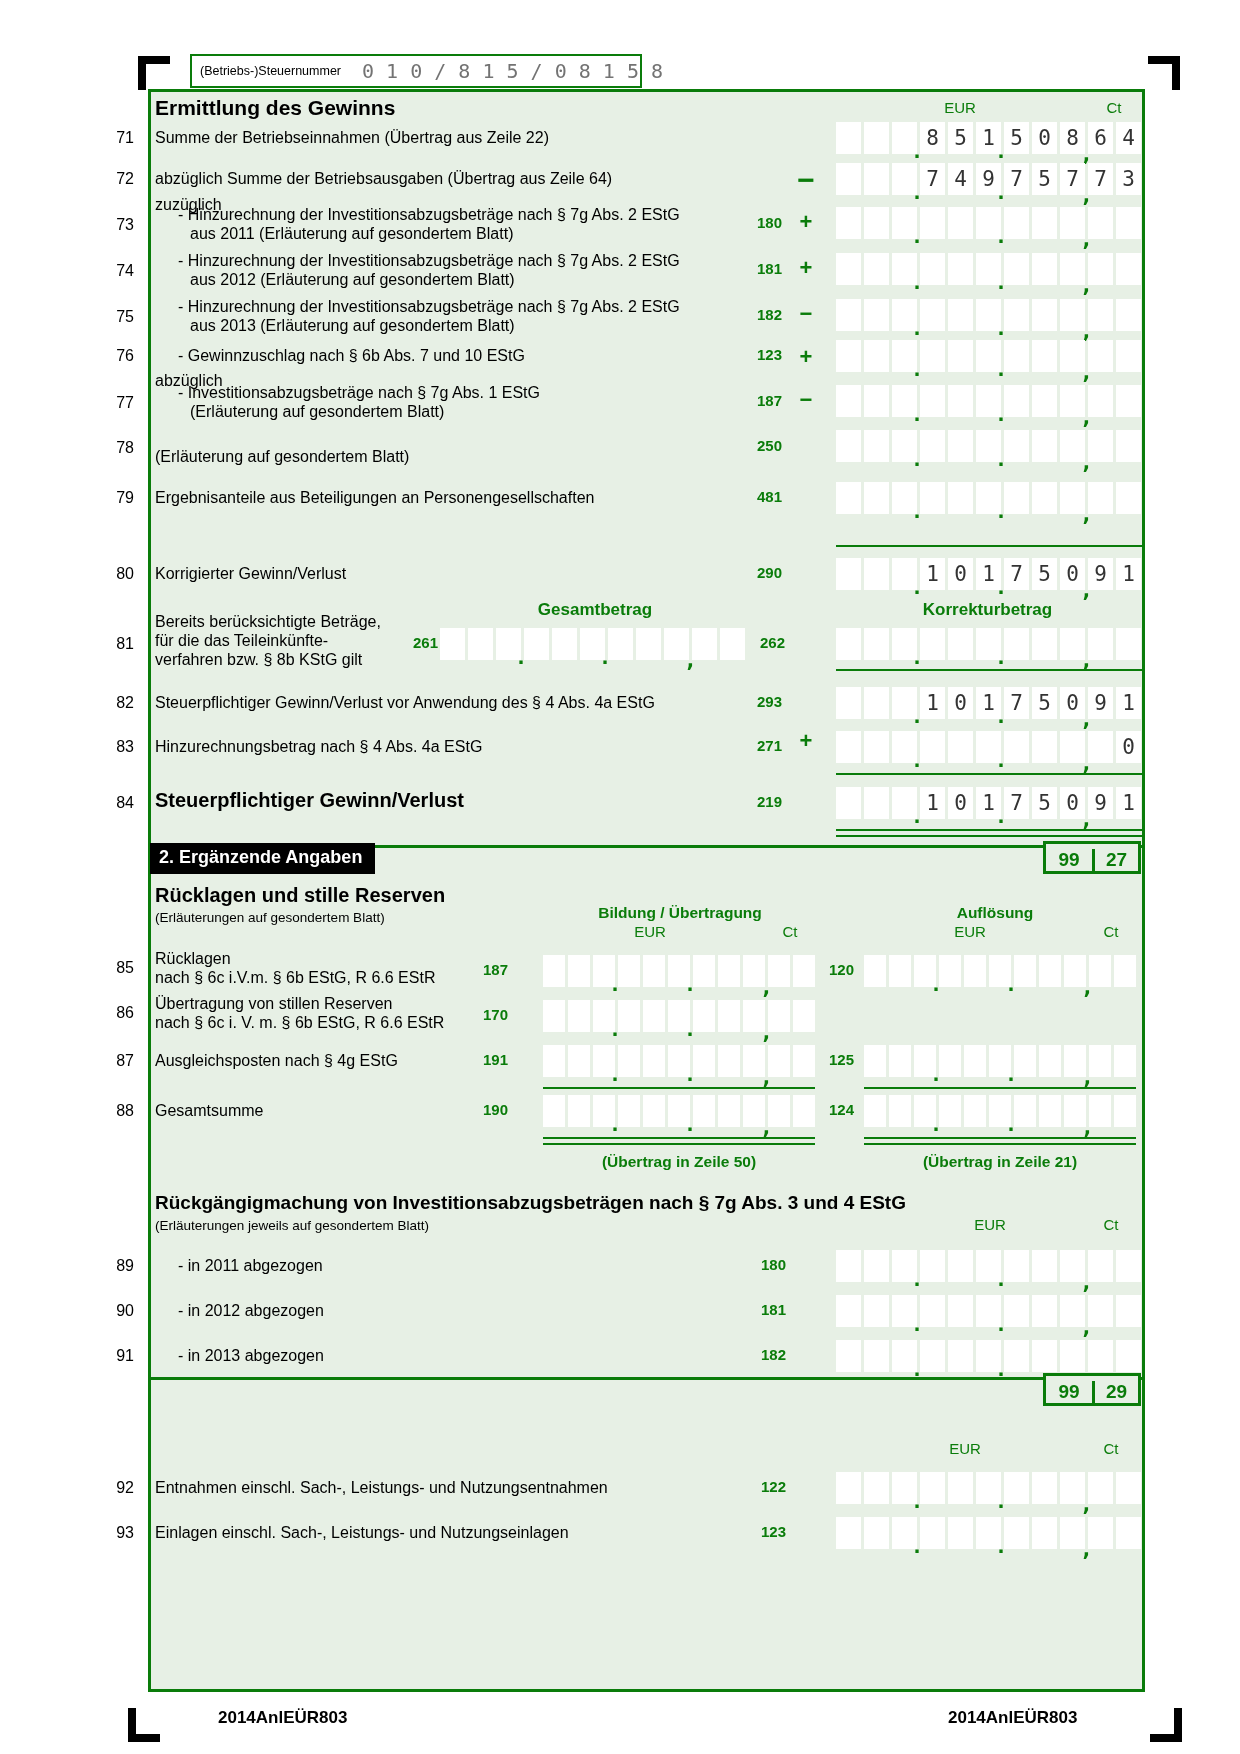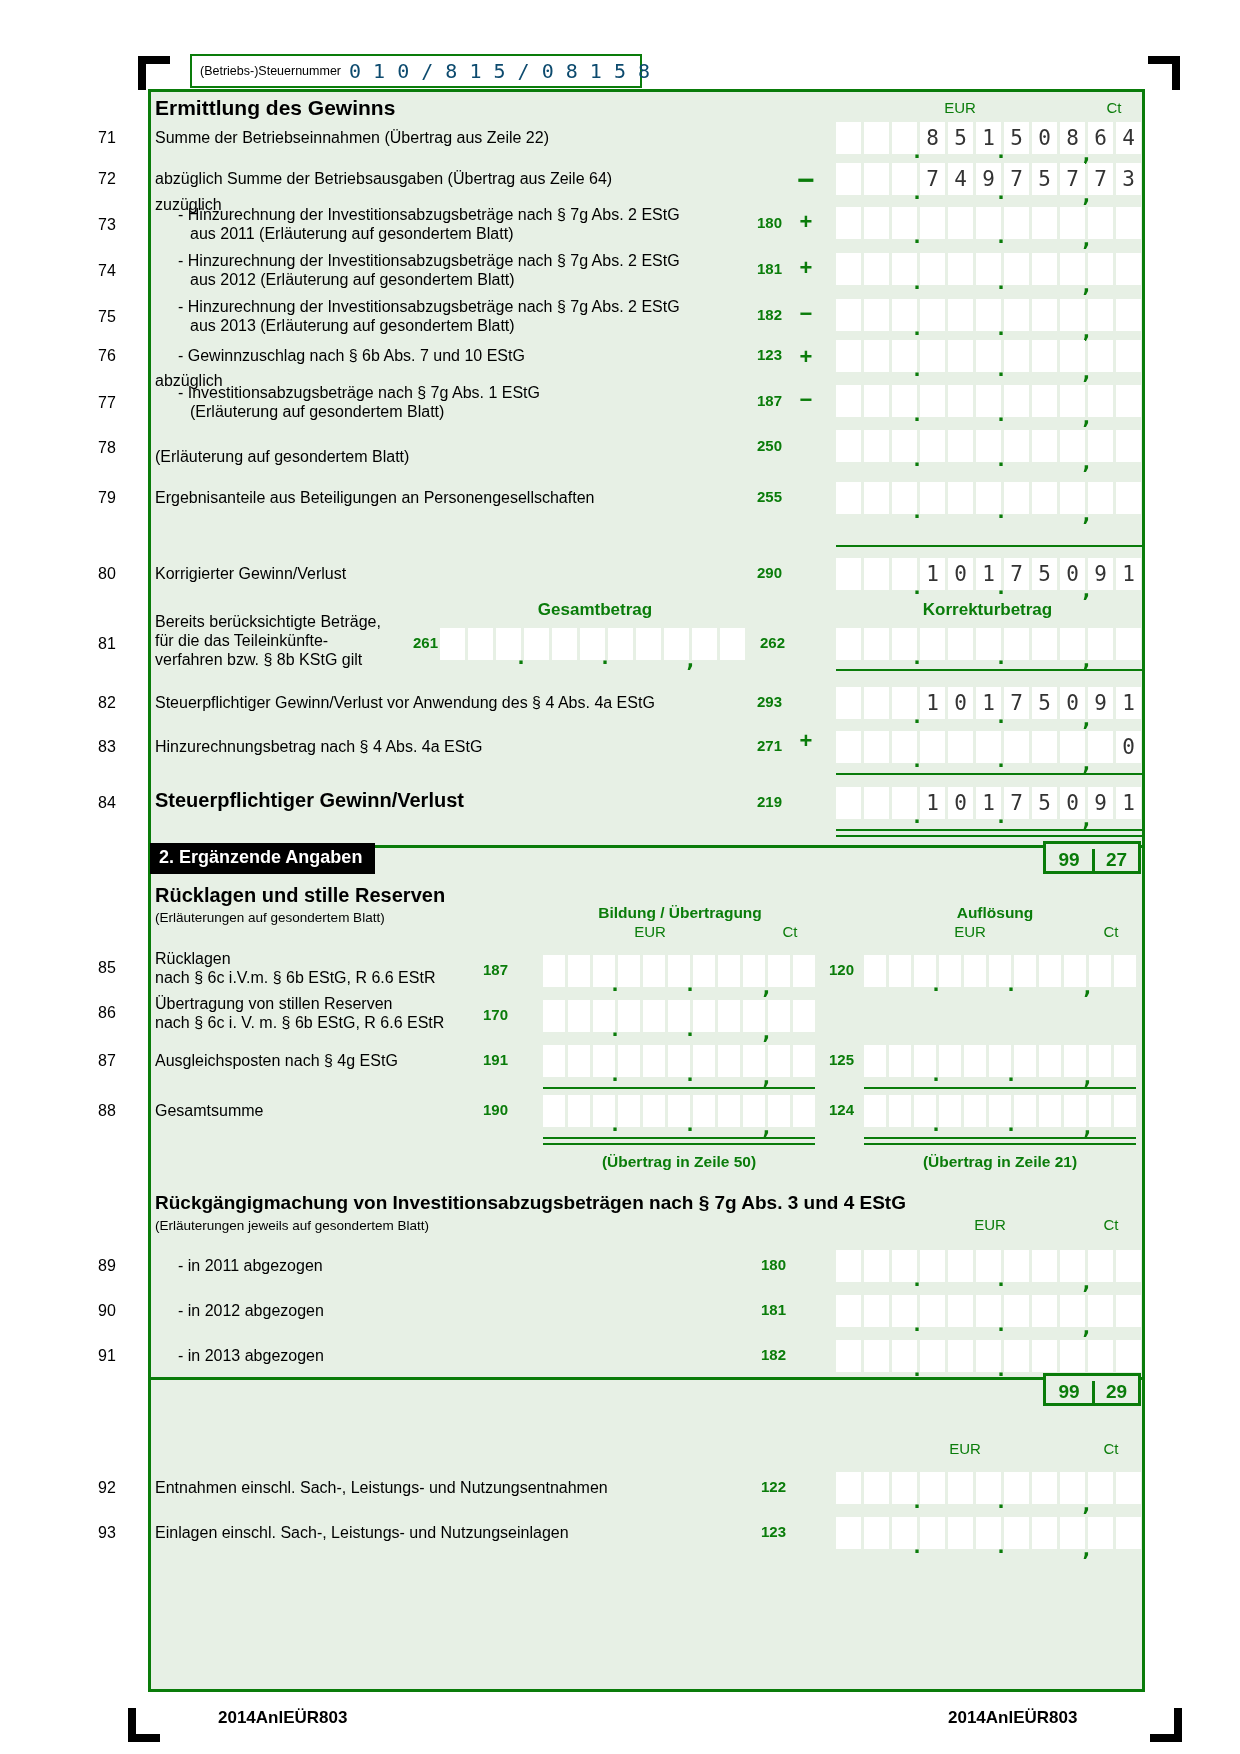--- a/index.html
+++ b/index.html
@@ -13,28 +13,28 @@
 
   .crop{ position:absolute; width:32px; height:34px; }
   .crop.tl{ border-top:8px solid #000; border-left:8px solid #000; }
   .crop.tr{ border-top:8px solid #000; border-right:8px solid #000; }
   .crop.bl{ border-bottom:8px solid #000; border-left:8px solid #000; }
   .crop.br{ border-bottom:8px solid #000; border-right:8px solid #000; }
 
   .stnr{ position:absolute; left:190px; top:54px; width:452px; height:34px; background:#fff;
          border:2px solid var(--green); display:flex; align-items:center; padding-left:8px; z-index:3; }
   .stnr-label{ font-size:12.5px; white-space:nowrap; }
-  .stnr-value{ font-family:"DejaVu Sans Mono",monospace; font-size:20px; margin-left:8px;
-               white-space:pre; color:#0c4a6e; }
+  .stnr-value{ font-family:"DejaVu Sans Mono",monospace; font-size:20px; margin-left:21px;
+               white-space:pre; color:#737373; }
 
   .title{ position:absolute; font-weight:bold; white-space:nowrap; }
   .t21{ font-size:21px; } .t20{ font-size:20px; } .t19{ font-size:19px; }
   .lbl{ position:absolute; font-size:16px; white-space:nowrap; }
   .small{ font-size:13.5px; }
-  .rownum{ position:absolute; left:98px; width:42px; font-size:16px; }
+  .rownum{ position:absolute; left:92px; width:42px; text-align:right; font-size:16px; }
   .code{ position:absolute; width:42px; text-align:right; font-size:15px; font-weight:bold;
          color:var(--green); white-space:nowrap; }
   .sign{ position:absolute; width:28px; text-align:center; font-size:22px; font-weight:bold;
          color:var(--green); line-height:1; }
   .sign.big{ font-size:30px; }
   .ghead{ position:absolute; color:var(--green); font-weight:bold; font-size:15.5px;
           text-align:center; white-space:nowrap; }
   .gsmall{ position:absolute; color:var(--green); font-size:15px; text-align:center; white-space:nowrap; }
 
   .boxgroup{ position:absolute; display:flex; gap:3px; height:32px; }
@@ -224,21 +224,21 @@
       <div class="cell sd"></div>
       <div class="cell"></div>
       <div class="cell"></div>
       <div class="cell sc"></div>
       <div class="cell"></div>
       <div class="cell"></div>
     </div>
 
   <div class="rownum" style="top:489px;">79</div>
   <div class="lbl" style="left:155px;top:489px;">Ergebnisanteile aus Beteiligungen an Personengesellschaften</div>
-  <div class="code" style="left:740px;top:488px;">255</div>
+  <div class="code" style="left:740px;top:488px;">481</div>
   <div class="boxgroup" style="left:836px;top:482px;">
       <div class="cell"></div>
       <div class="cell"></div>
       <div class="cell sd"></div>
       <div class="cell"></div>
       <div class="cell"></div>
       <div class="cell sd"></div>
       <div class="cell"></div>
       <div class="cell"></div>
       <div class="cell sc"></div>

